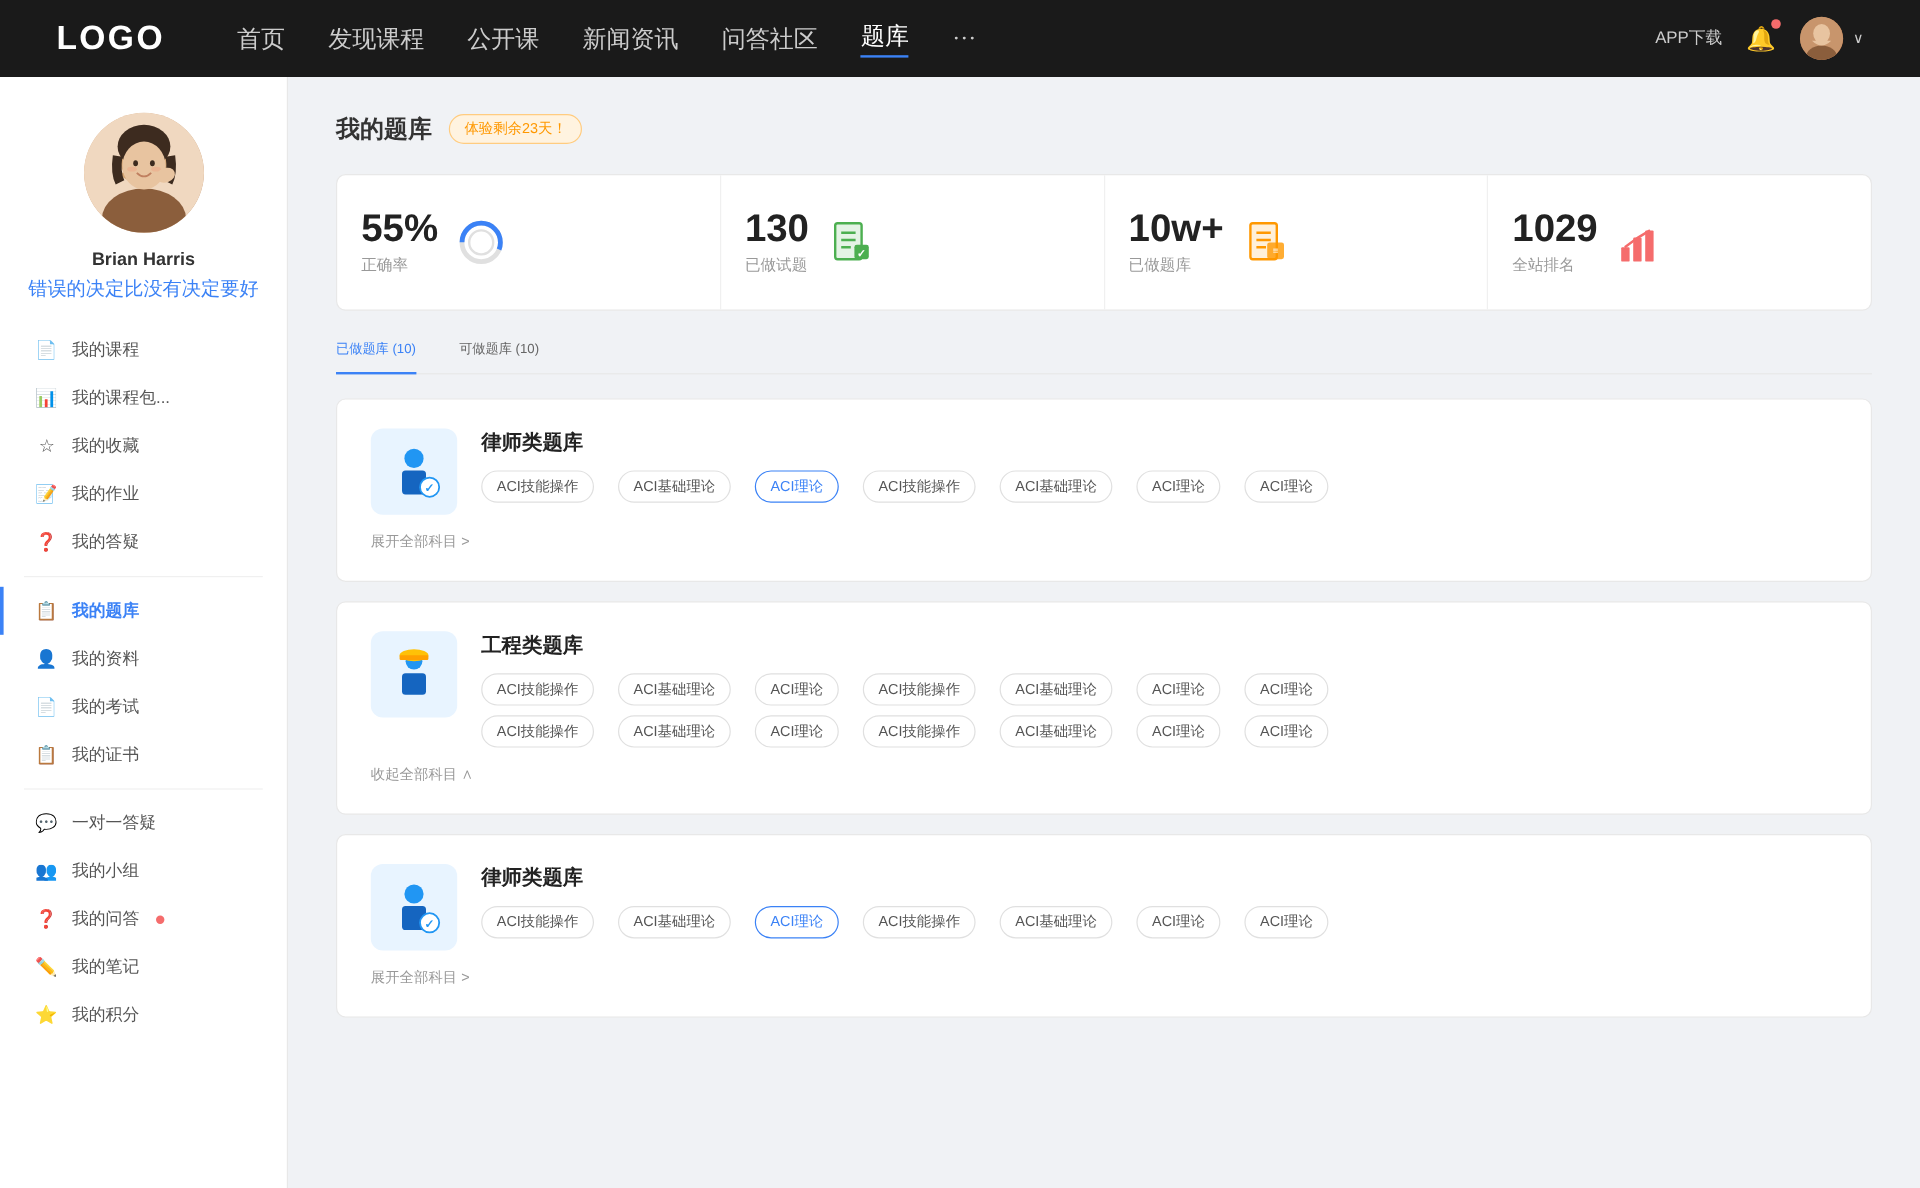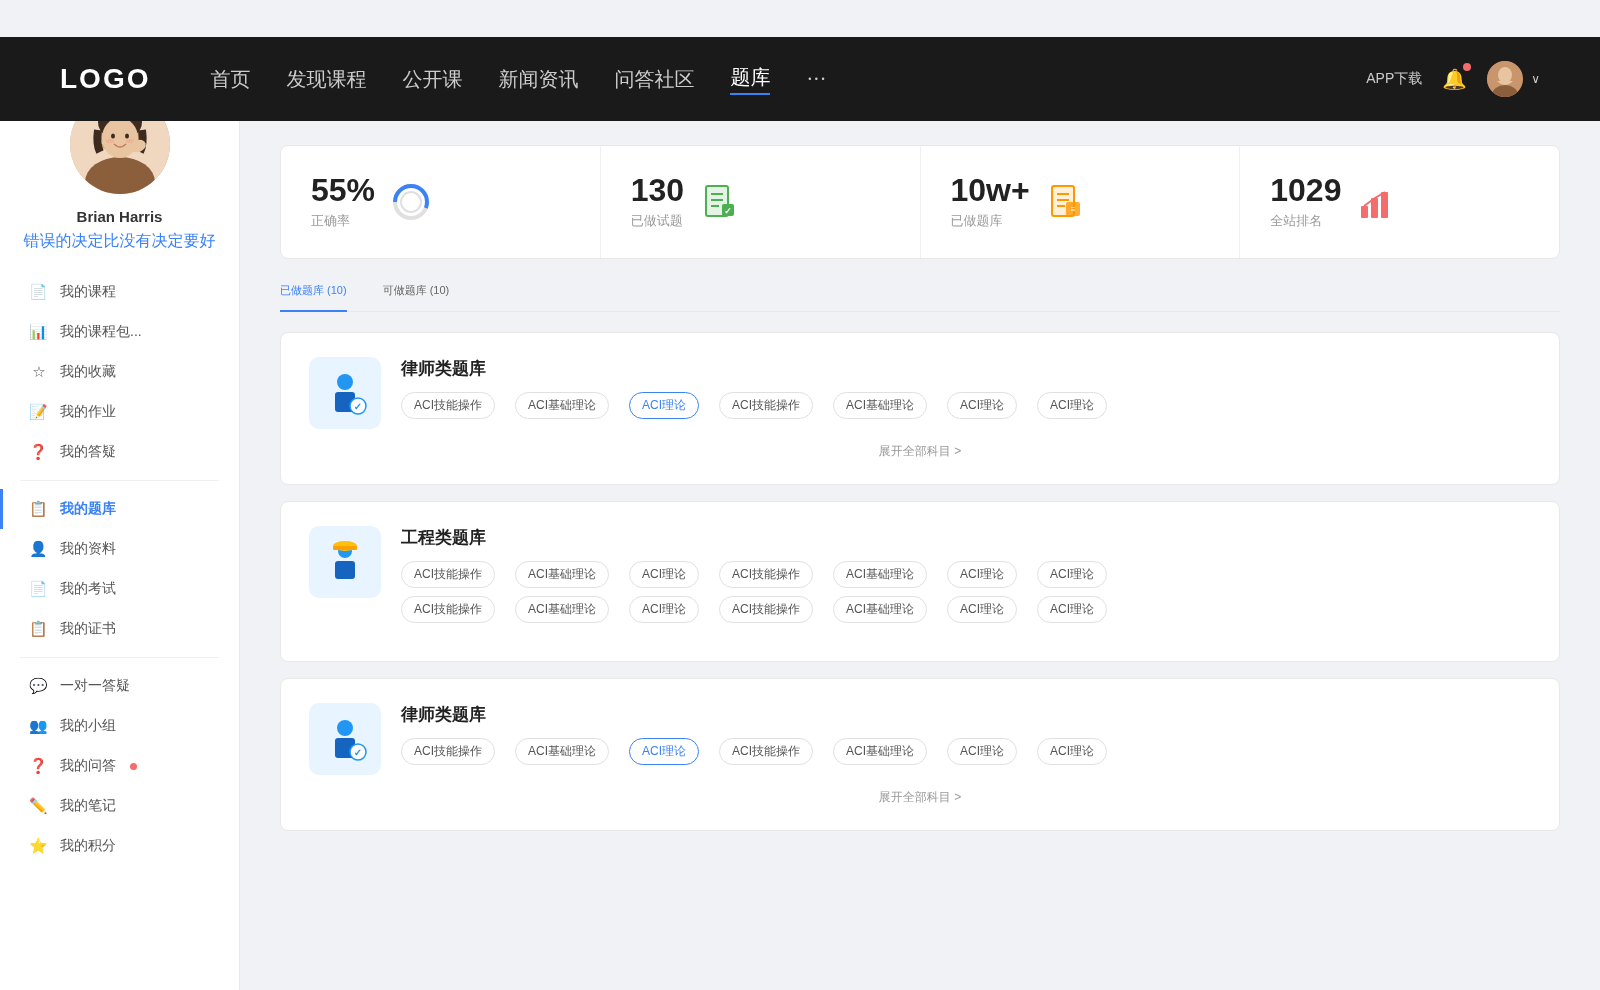--- a/index.html
+++ b/index.html
@@ -1,28 +1,27 @@
 <!DOCTYPE html>
 <html><head>
   <meta charset="utf-8">
   <style>
     * { box-sizing: border-box; margin: 0; padding: 0; }
     body { font-family: -apple-system, BlinkMacSystemFont, 'PingFang SC', 'Microsoft YaHei', sans-serif; background: #f0f2f5; color: #333; font-size: 14px; }
 
     
     .navbar {
       background: #1a1a1a;
-      height: 84px;
-      display: flex;
-      align-items: center;
-      padding: 0 60px;
+      height: 64px;
+      display: flex;
+      align-items: center;
+      padding: 0 47px;
       position: fixed;
       top: 0; left: 0; right: 0;
       z-index: 100;
-      margin-top: 37px;
     }
     .navbar-logo {
       color: #fff;
       font-size: 28px;
       font-weight: 900;
       letter-spacing: 2px;
       margin-right: 60px;
     }
     .navbar-nav {
       display: flex;
@@ -195,21 +194,21 @@
     
     .stats-row {
       display: flex;
       background: #fff;
       border-radius: 8px;
       margin-bottom: 24px;
       border: 1px solid #e8e8e8;
     }
     .stat-item {
       flex: 1;
-      padding: 28px 30px;
+      padding: 28px 20px;
       display: flex;
       align-items: center;
       gap: 16px;
       border-right: 1px solid #f0f0f0;
     }
     .stat-item:last-child { border-right: none; }
     .stat-text {}
     .stat-value {
       font-size: 32px;
       font-weight: 700;
@@ -294,21 +293,21 @@
       transition: all 0.15s;
       white-space: nowrap;
     }
     .tag.active-tag {
       border-color: #3b82f6;
       color: #3b82f6;
       background: #fff;
     }
     .bank-footer {
       display: flex;
-      justify-content: center;
+      justify-content: flex-start;
     }
     .expand-btn {
       color: #999;
       font-size: 12px;
       cursor: pointer;
     }
   </style>
 </head>
 <body>
 
@@ -573,20 +572,23 @@
             <span class="tag">ACI技能操作</span>
             <span class="tag">ACI基础理论</span>
             <span class="tag">ACI理论</span>
             <span class="tag">ACI技能操作</span>
             <span class="tag">ACI基础理论</span>
             <span class="tag">ACI理论</span>
             <span class="tag">ACI理论</span>
           </div>
         </div>
       </div>
+      <div class="bank-footer">
+        <span class="expand-btn">收起全部科目 ∧</span>
+      </div>
     </div>
 
     <div class="bank-card">
       <div class="bank-card-header">
         <div class="bank-icon">
           <svg width="50" height="50" viewBox="0 0 50 50" xmlns="http://www.w3.org/2000/svg">
             <circle cx="25" cy="14" r="8" fill="#2196f3"></circle>
             <rect x="15" y="24" width="20" height="20" rx="3" fill="#1565c0"></rect>
             <circle cx="38" cy="38" r="8" fill="#fff" stroke="#2196f3" stroke-width="1.5"></circle>
             <text x="38" y="42" text-anchor="middle" fill="#2196f3" font-size="10" font-weight="bold">✓</text>

